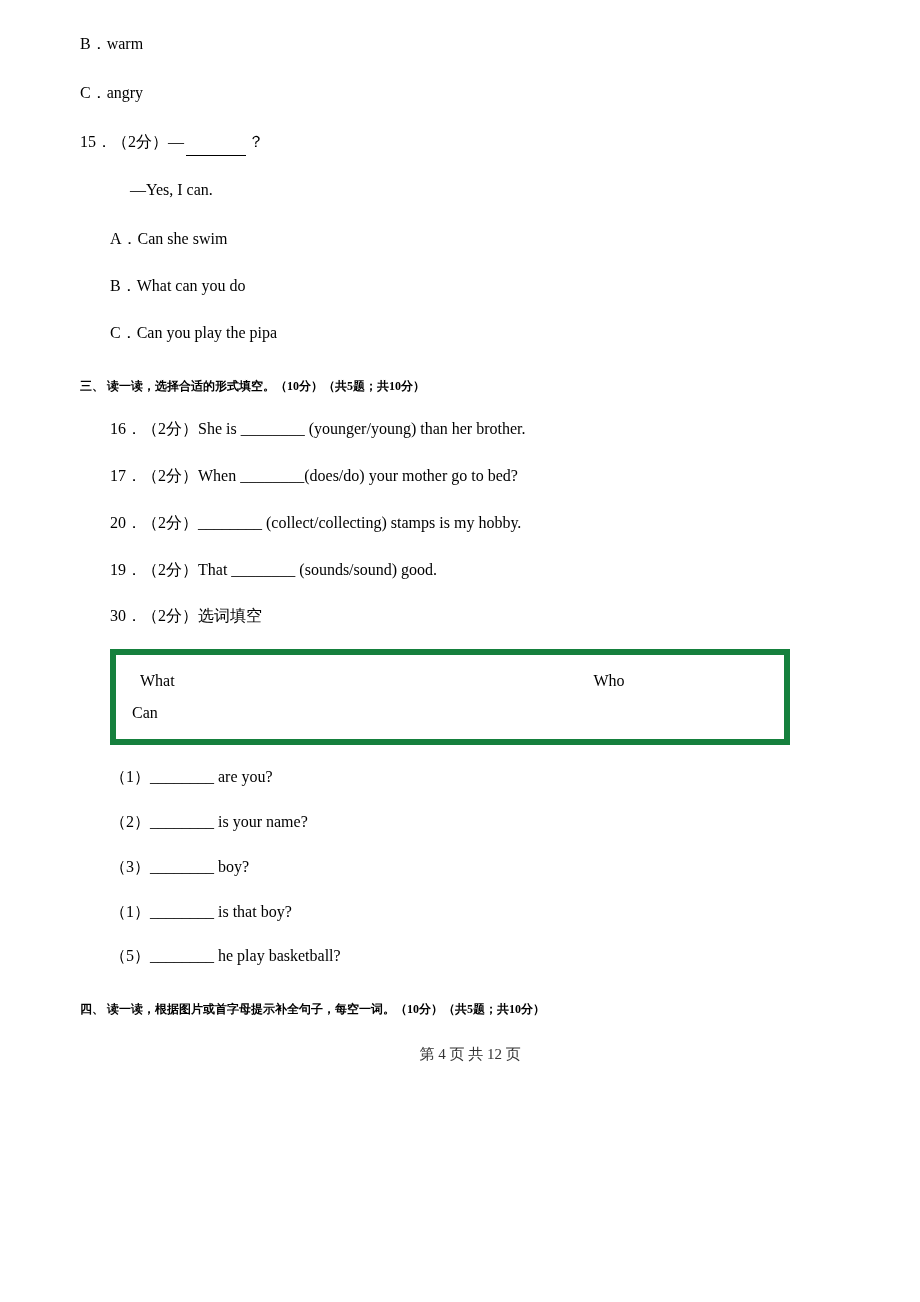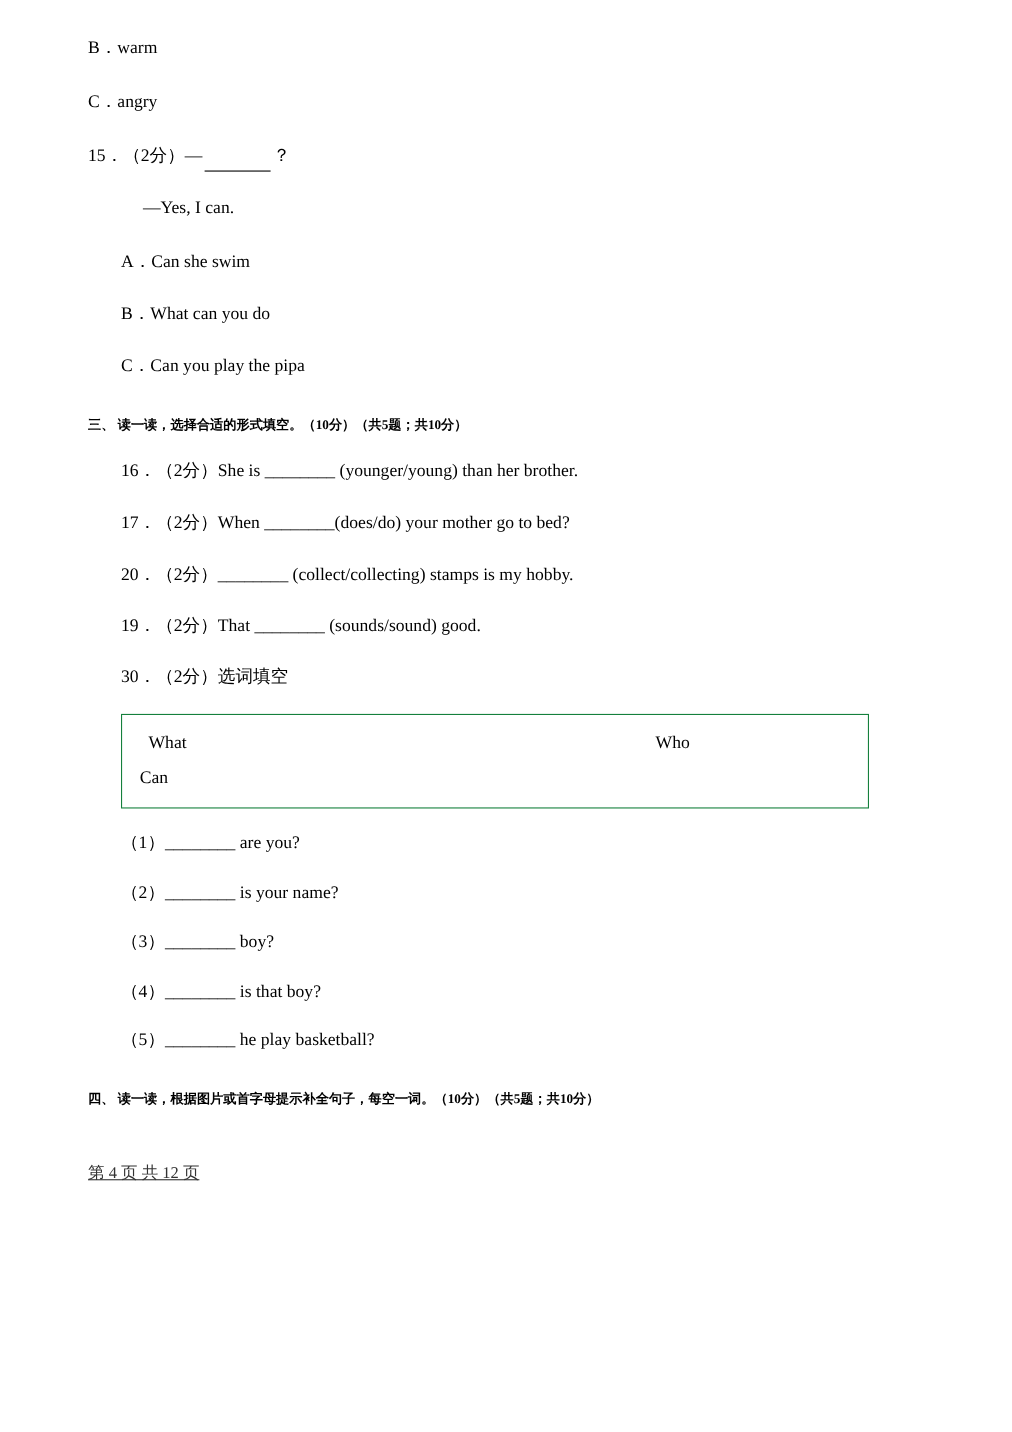--- a/index.html
+++ b/index.html
@@ -33,21 +33,21 @@
       padding-left: 30px;
     }
     .blank {
       display: inline-block;
       min-width: 60px;
       border-bottom: 1px solid #000;
       vertical-align: bottom;
       margin: 0 2px;
     }
     .word-box {
-      border: 1px solid #15803d;
+      border: 6px solid #15803d;
       margin: 10px 0 18px 30px;
       padding: 10px 16px 10px 16px;
       width: 680px;
       line-height: 2;
     }
     .word-box-row {
       display: flex;
       gap: 0;
     }
     .word-box-cell {
@@ -59,25 +59,24 @@
       flex: 1;
       text-align: center;
       padding: 0 8px;
     }
     .sub-question {
       margin-bottom: 16px;
       padding-left: 30px;
       line-height: 1.8;
     }
     .page-footer {
-      text-align: left;
-      margin-top: 46px;
+      text-align: center;
+      margin-top: 24px;
       font-size: 15px;
       color: #333;
-      text-decoration: underline;
     }
     .indent {
       padding-left: 50px;
     }
   </style>
 </head>
 <body>
 
 <div class="line">
   <span>B．warm</span>
@@ -141,21 +140,21 @@
 <div class="sub-question">
   <span>（1）________ are you?</span>
 </div>
 <div class="sub-question">
   <span>（2）________ is your name?</span>
 </div>
 <div class="sub-question">
   <span>（3）________ boy?</span>
 </div>
 <div class="sub-question">
-  <span>（4）________ is that boy?</span>
+  <span>（1）________ is that boy?</span>
 </div>
 <div class="sub-question">
   <span>（5）________ he play basketball?</span>
 </div>
 
 <div class="section-header">
   <span>四、 读一读，根据图片或首字母提示补全句子，每空一词。（10分）（共5题；共10分）</span>
 </div>
 
 <div class="page-footer">

